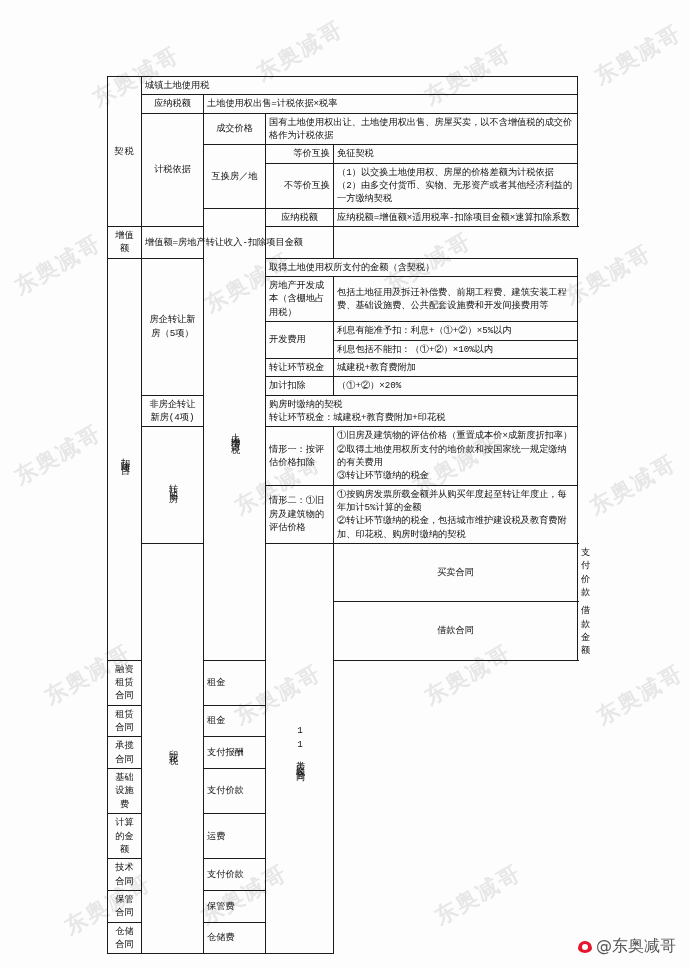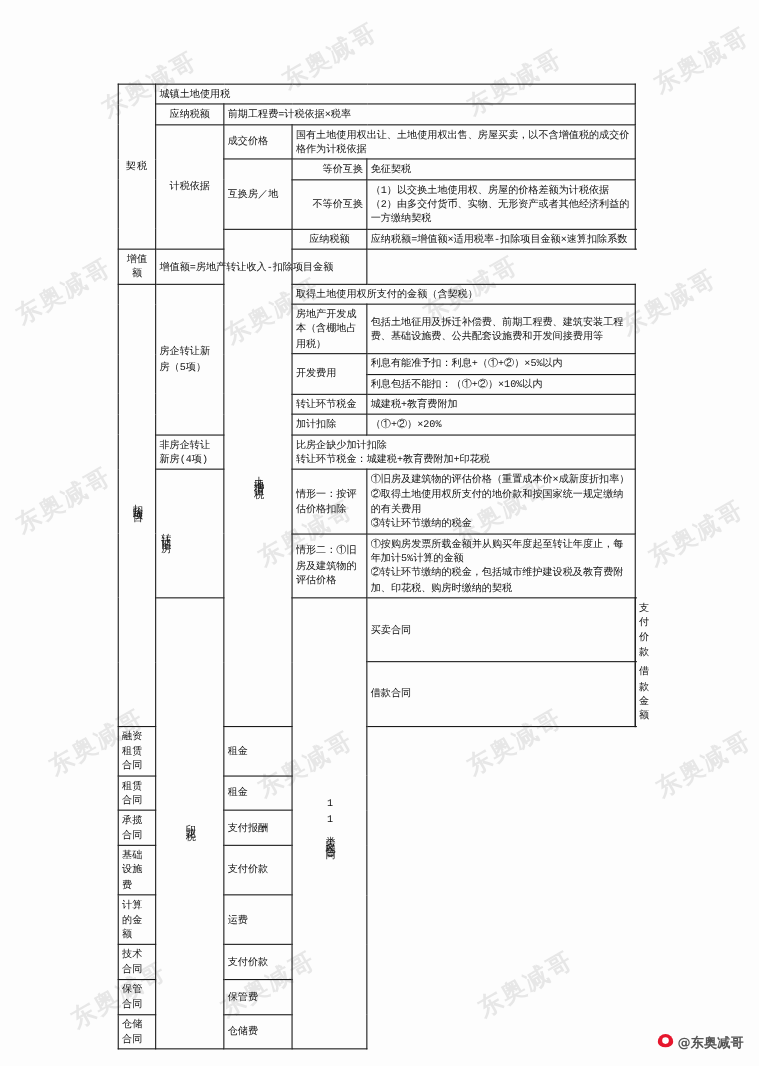--- a/index.html
+++ b/index.html
@@ -55,20 +55,21 @@
   td.cat {
     text-align: center;
     font-size: 10px;
     letter-spacing: 1px;
     line-height: 1.4;
   }
   td.lvl2 {
     text-align: center;
   }
   td.lvl3 {
+    text-align: center;
   }
   td.txt {
     text-align: left;
   }
   td.center {
     text-align: right;
   }
   .vert {
     display: inline-block;
     writing-mode: vertical-rl;
@@ -76,24 +77,24 @@
     letter-spacing: 3px;
     line-height: 1.1;
   }
 
   
   #weibo {
     position: absolute;
     right: 14px;
     bottom: 12px;
     display: flex;
+    align-items: center;
     gap: 4px;
-    font-size: 12px;
+    font-size: 16px;
     color: #555;
-    font-weight: bold;
   }
   #weibo .eye {
     width: 14px;
     height: 12px;
     border-radius: 50% 50% 50% 50% / 60% 60% 40% 40%;
     background: #e6162d;
     position: relative;
     display: inline-block;
   }
   #weibo .eye::after {
@@ -141,21 +142,21 @@
       <col style="width:244px">
     </colgroup>
     <tbody>
 
       <tr>
         <td class="cat" rowspan="6"><span>契税</span></td>
         <td class="txt" colspan="4" style="border-left:none">城镇土地使用税</td>
       </tr>
       <tr>
         <td class="lvl2">应纳税额</td>
-        <td class="txt" colspan="3">前期工程费=计税依据×税率</td>
+        <td class="txt" colspan="3">土地使用权出售=计税依据×税率</td>
       </tr>
       <tr>
         <td class="lvl2" rowspan="4">计税依据</td>
         <td class="lvl3">成交价格</td>
         <td class="txt" colspan="2">国有土地使用权出让、土地使用权出售、房屋买卖，以不含增值税的成交价格作为计税依据</td>
       </tr>
       <tr>
         <td class="lvl3" rowspan="2">互换房／地</td>
         <td class="center">等价互换</td>
         <td class="txt">免征契税</td>
@@ -198,21 +199,21 @@
       <tr>
         <td class="txt">转让环节税金</td>
         <td class="txt">城建税+教育费附加</td>
       </tr>
       <tr>
         <td class="txt">加计扣除</td>
         <td class="txt">（①+②）×20%</td>
       </tr>
       <tr>
         <td class="lvl3">非房企转让新房(4项)</td>
-        <td class="txt" colspan="2" style="white-space:pre-line">比房企缺少加计扣除
+        <td class="txt" colspan="2" style="white-space:pre-line">购房时缴纳的契税
 转让环节税金：城建税+教育费附加+印花税</td>
       </tr>
       <tr>
         <td class="lvl3" rowspan="2">
           <span class="vert">转让旧房</span>
         </td>
         <td class="txt">情形一：按评估价格扣除</td>
         <td class="txt" style="white-space:pre-line">①旧房及建筑物的评估价格（重置成本价×成新度折扣率）
 ②取得土地使用权所支付的地价款和按国家统一规定缴纳的有关费用
 ③转让环节缴纳的税金</td>

